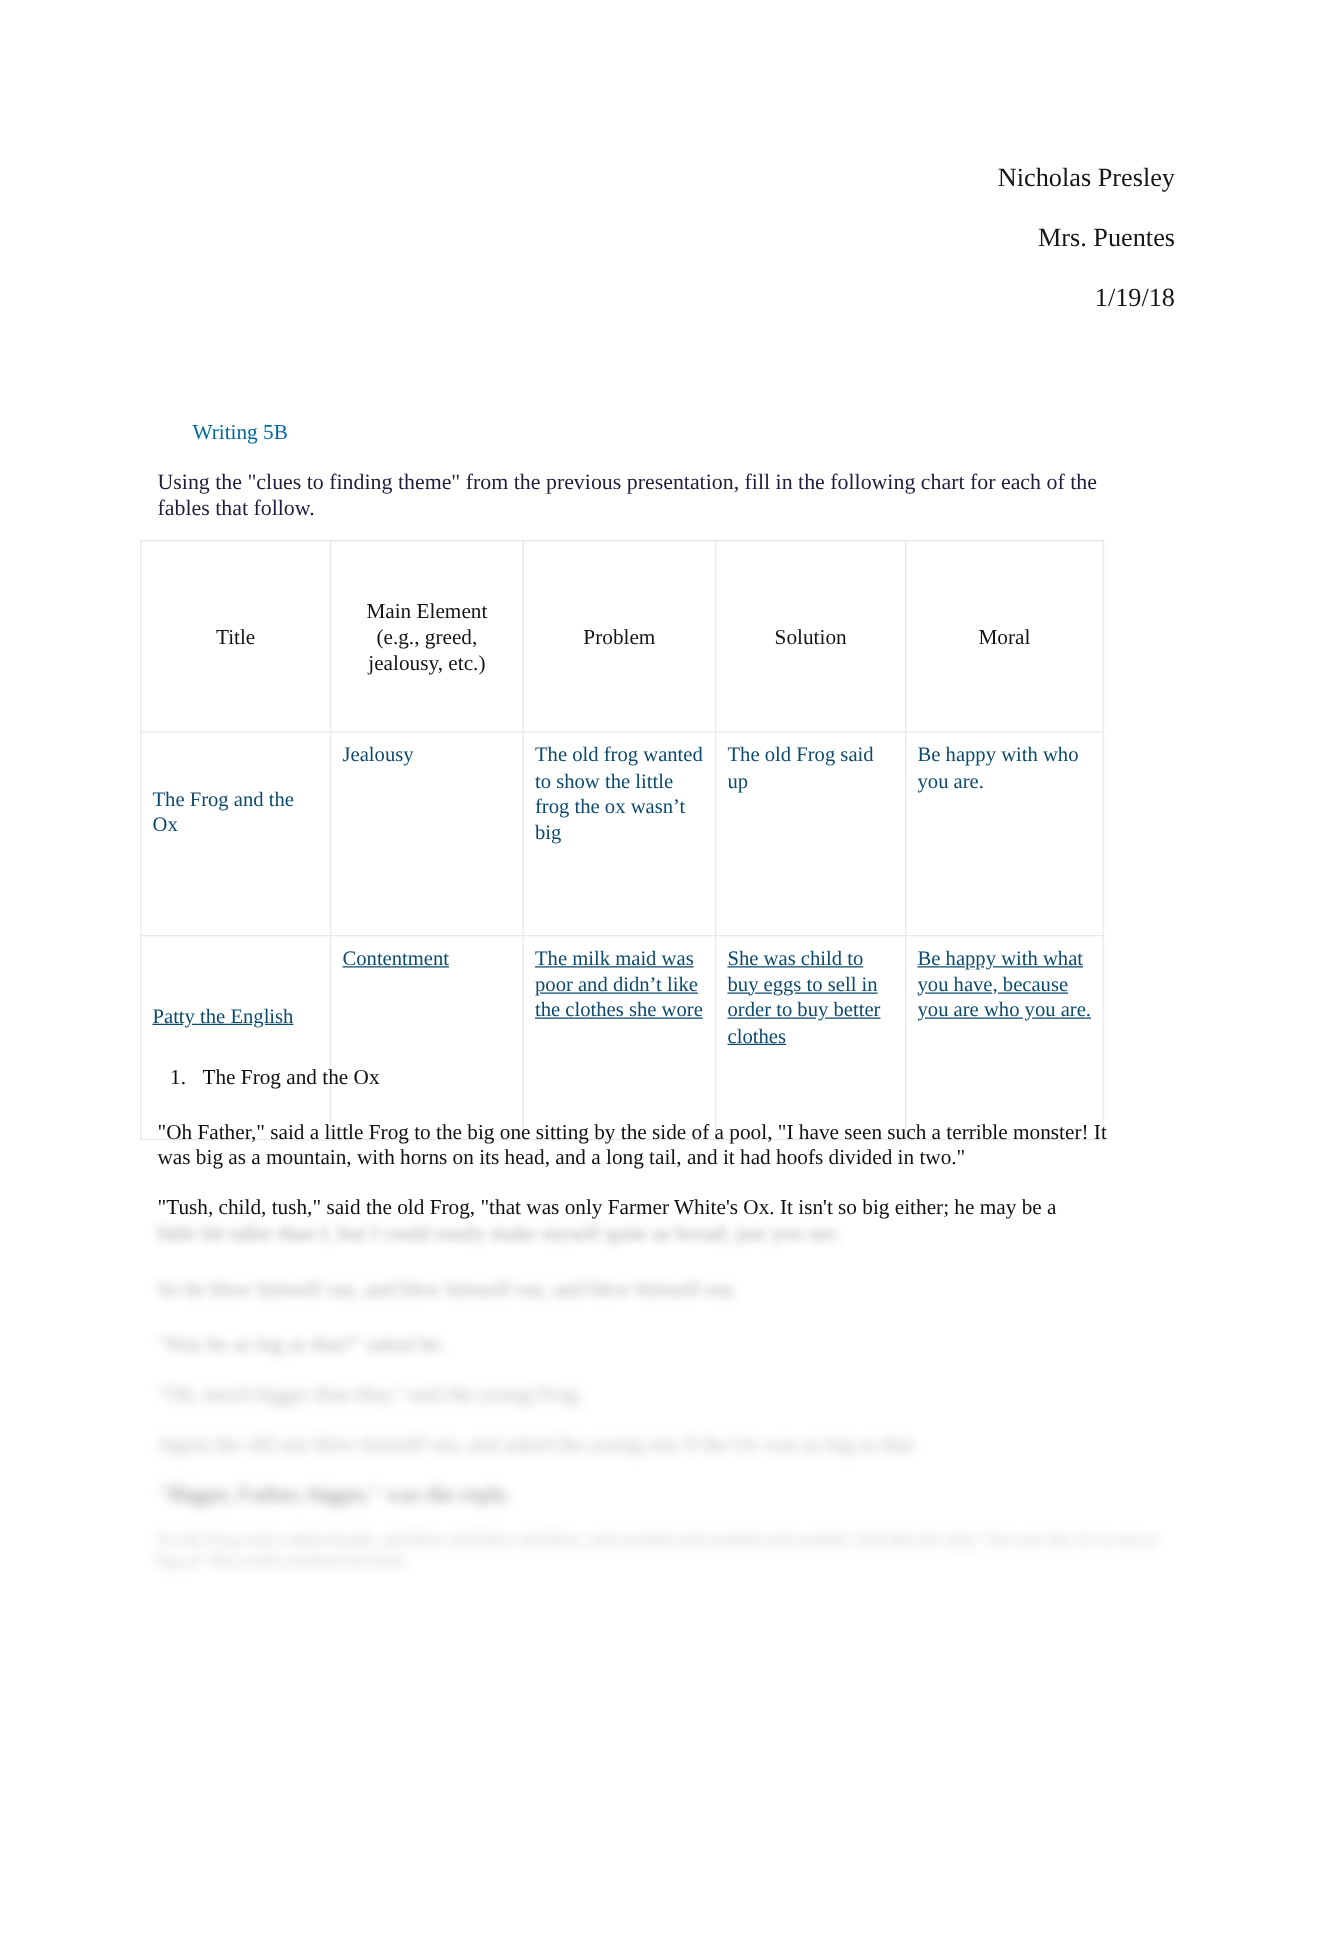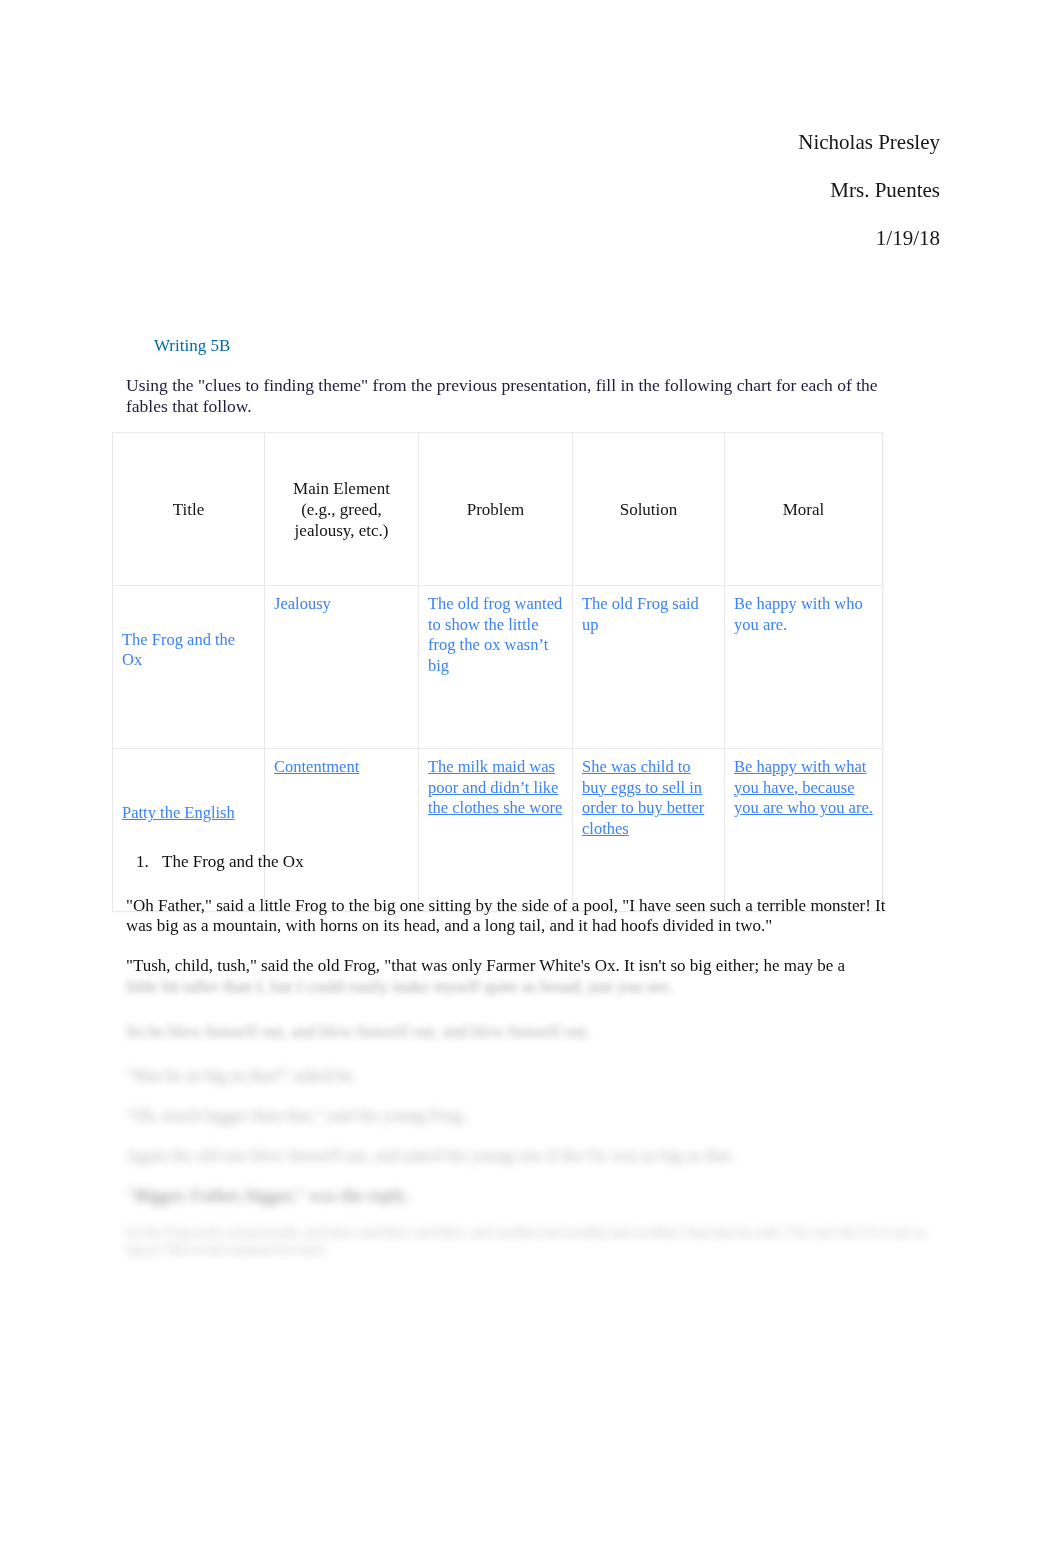--- a/index.html
+++ b/index.html
@@ -85,21 +85,21 @@
     font-weight: normal;
     font-size: 17px;
     color: #141414;
     line-height: 21px;
     padding: 20px 8px;
   }
   table.theme-table tbody td {
     height: 128px;
     font-size: 16.5px;
     line-height: 20.5px;
-    color: #3b82f6;
+    color: #0c4a6e;
     padding: 8px 6px 8px 9px;
   }
   table.theme-table tbody td.title-cell {
     vertical-align: middle;
     padding-top: 0;
     padding-bottom: 34px;
   }
   tr.row-milkmaid td { height: 143px; text-decoration: underline; }
 
   

